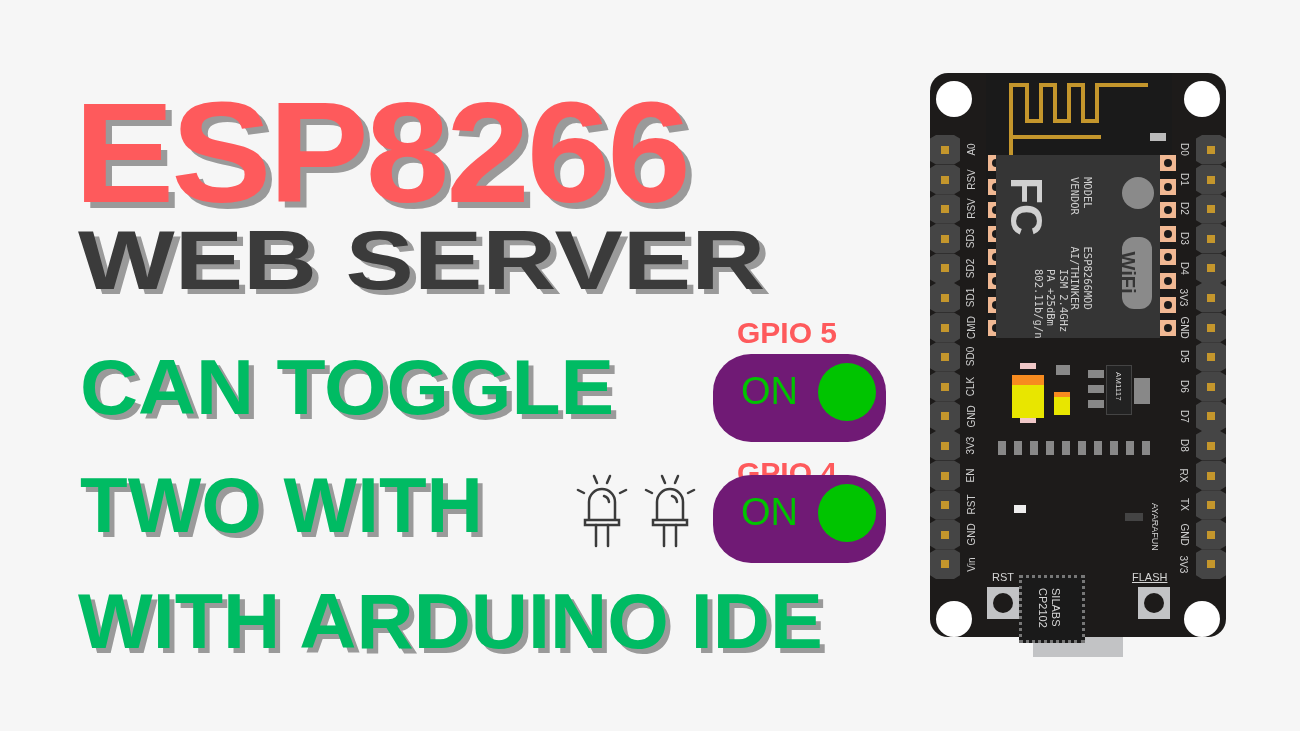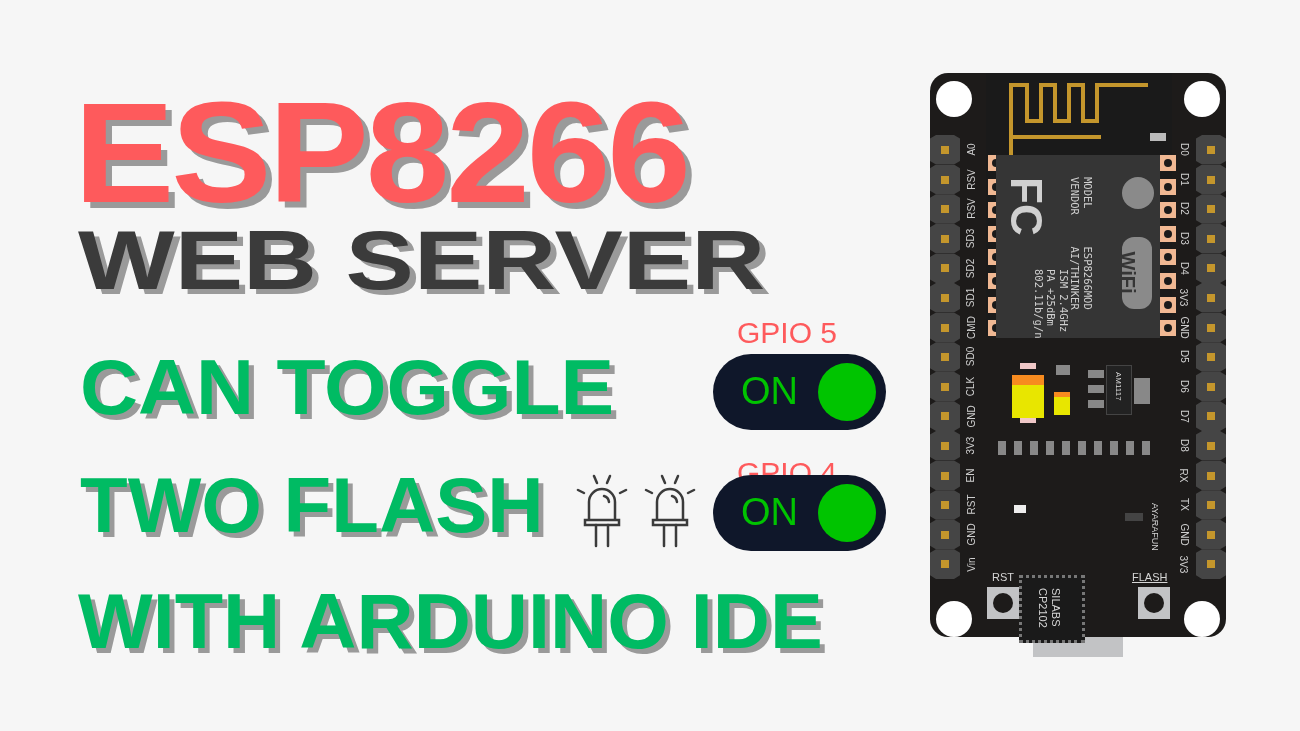--- a/index.html
+++ b/index.html
@@ -5,22 +5,22 @@
   html,body{margin:0;padding:0;}
   body{width:1300px;height:731px;background:#f6f6f6;position:relative;overflow:hidden;font-family:"Liberation Sans","DejaVu Sans",sans-serif;}
   .headline{position:absolute;left:0;margin:0;font-family:"Liberation Sans",sans-serif;font-weight:bold;white-space:nowrap;letter-spacing:0px;line-height:1;}
   .h-esp{top:82px;left:74px;font-size:142px;color:#fe5a5c;text-shadow:6px 6px 0 #9a9a9a;transform:scaleX(1.06);transform-origin:left top;letter-spacing:-3px;}
   .h-web{top:218px;left:78px;font-size:84px;color:#3b3b3b;text-shadow:5px 5px 0 #9a9a9a;transform:scaleX(1.22);transform-origin:left top;}
   .h-green{font-size:78px;color:#00bb63;text-shadow:5px 5px 0 #9a9a9a;}
   .h-can{top:348px;left:80px;transform:scaleX(1.03);transform-origin:left top;}
   .h-two{top:466px;left:80px;transform:scaleX(1.0);transform-origin:left top;}
   .h-with{top:582px;left:78px;transform:scaleX(1.015);transform-origin:left top;}
 
-  .gpio-label{position:absolute;font-weight:normal;font-size:30px;color:#fe5a5c;line-height:1;}
-  .toggle{position:absolute;width:173px;height:76px;border-radius:38px;background:#0f172a;cursor:pointer;}
+  .gpio-label{position:absolute;font-weight:bold;font-size:30px;color:#fe5a5c;line-height:1;}
+  .toggle{position:absolute;width:173px;height:88px;border-radius:38px;background:#701a75;cursor:pointer;}
   .toggle .state{position:absolute;left:28px;top:18px;font-size:38px;color:#00c400;line-height:1;}
   .toggle .knob{position:absolute;right:10px;top:9px;width:58px;height:58px;border-radius:50%;background:#00c400;}
 
   .led{position:absolute;width:60px;height:80px;}
 
   
   .board{position:absolute;left:930px;top:73px;width:296px;height:564px;background:#1d1b1a;border-radius:18px;}
   .hole{position:absolute;width:36px;height:36px;border-radius:50%;background:#fff;}
   .header{position:absolute;width:30px;}
   .pin{width:30px;height:29.6px;position:relative;}
@@ -46,21 +46,21 @@
   .button-sq .cap{position:absolute;left:6px;top:6px;width:20px;height:20px;border-radius:50%;background:#1d1b1a;}
   .btn-label{position:absolute;font-size:11px;color:#d6d6d6;}
   .usb{position:absolute;left:1033px;top:586px;width:90px;height:71px;background:#c2c3c5;}
 </style>
 </head>
 <body>
 
 <h1 class="headline h-esp">ESP8266</h1>
 <h2 class="headline h-web">WEB SERVER</h2>
 <div class="headline h-green h-can">CAN TOGGLE</div>
-<div class="headline h-green h-two">TWO FLASH</div>
+<div class="headline h-green h-two">TWO WITH</div>
 <div class="headline h-green h-with">WITH ARDUINO IDE</div>
 
 <svg class="led" style="left:572px;top:470px;" viewBox="0 0 60 80">
   <g stroke="#3b3b3b" stroke-width="2.5" fill="none" stroke-linecap="round">
     <line x1="22" y1="6" x2="25" y2="13"></line>
       <line x1="38" y1="6" x2="35" y2="13"></line>
     <line x1="6" y1="20" x2="12" y2="23"></line>
       <line x1="54" y1="20" x2="48" y2="23"></line>
     <path d="M17 50 V32 a13 13 0 0 1 26 0 V50"></path>
     <path d="M32 26 a7 7 0 0 1 5 6"></path>

